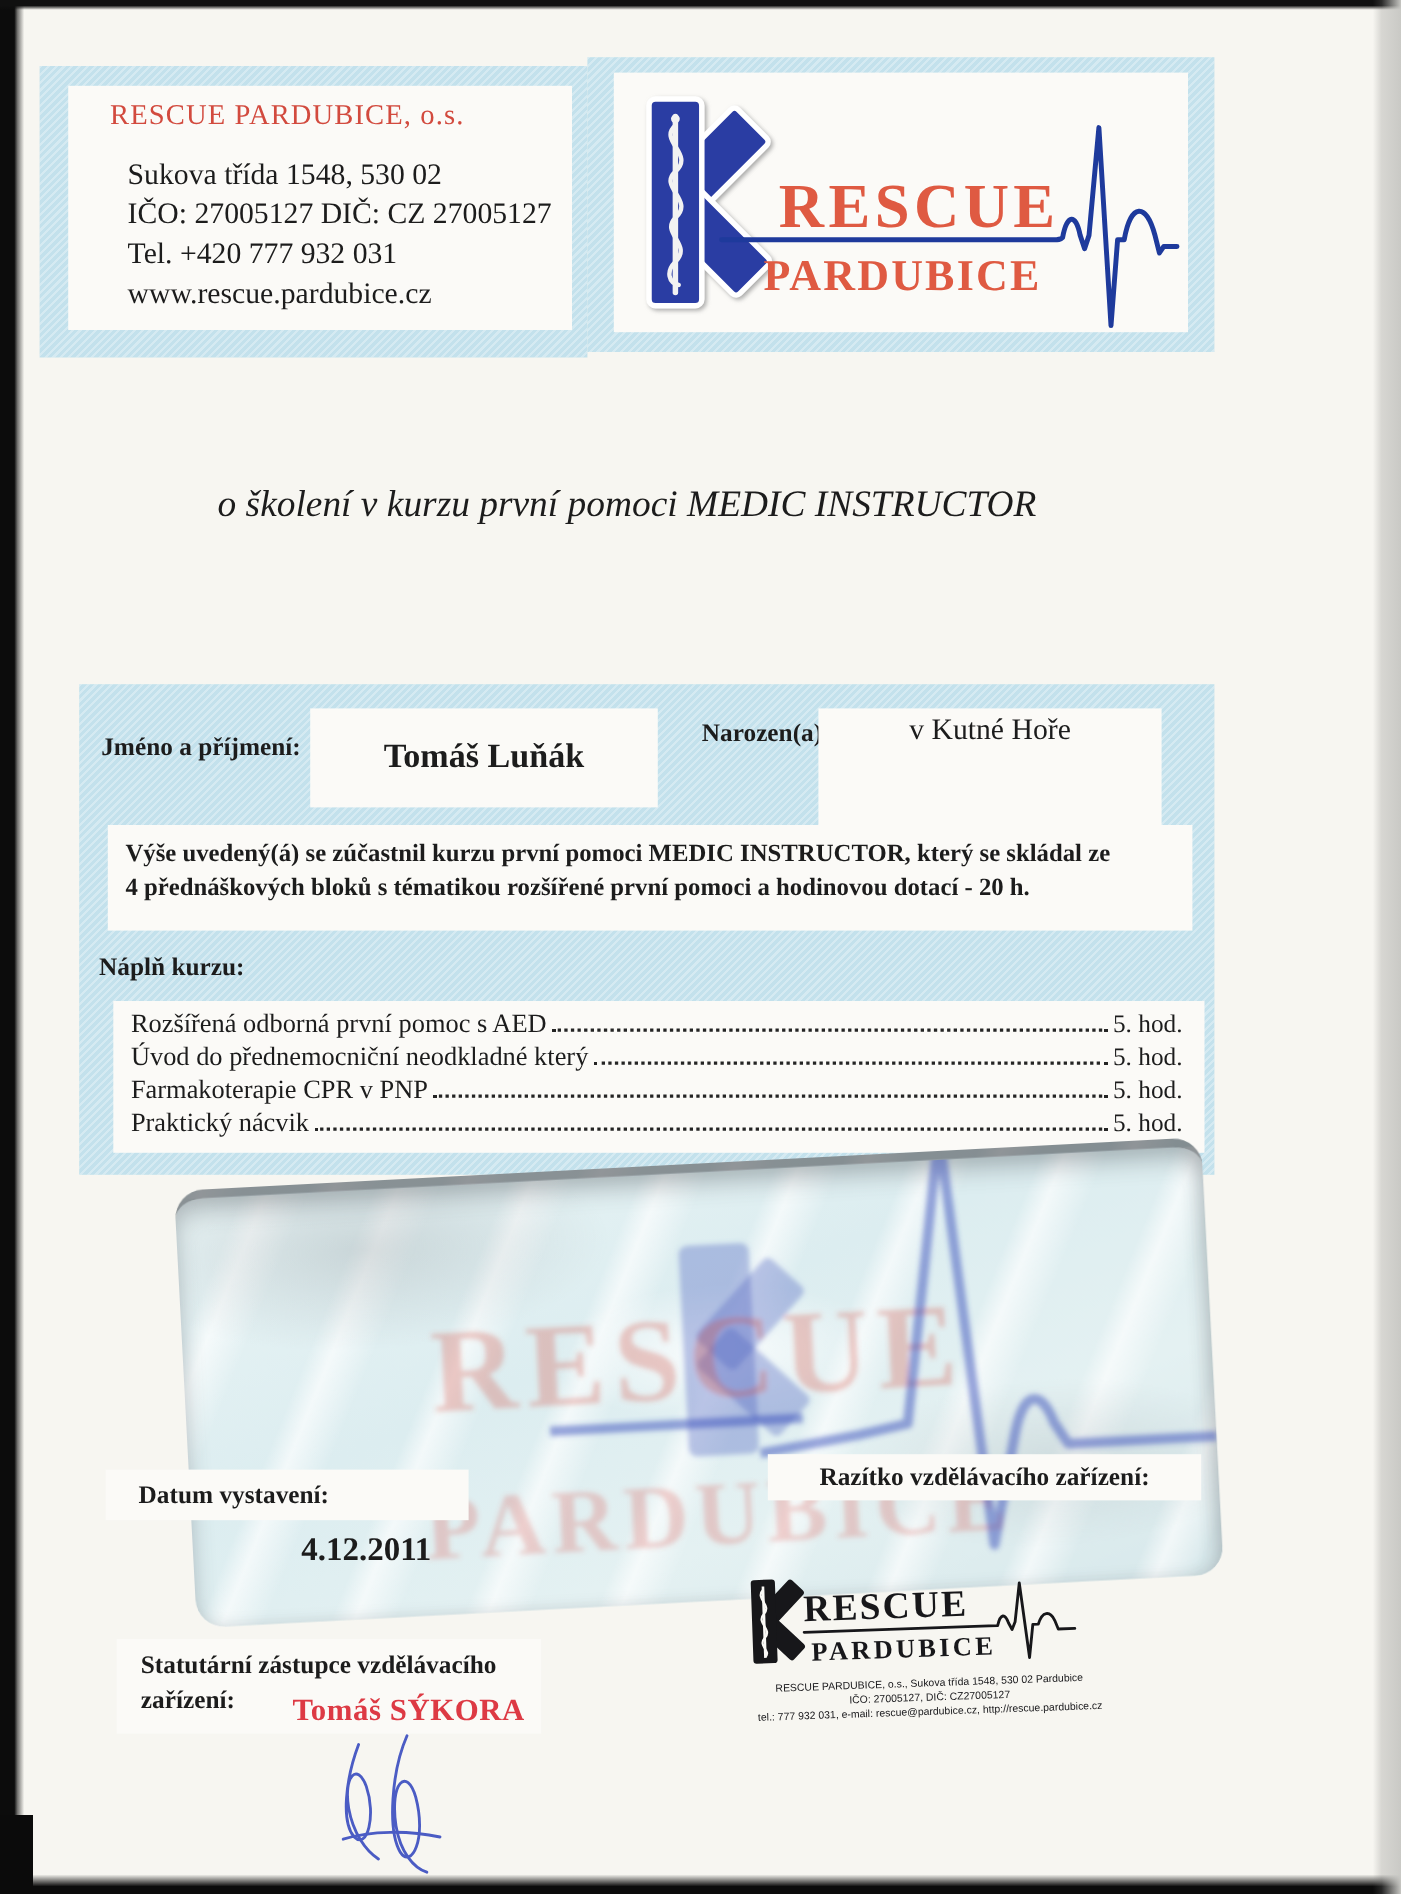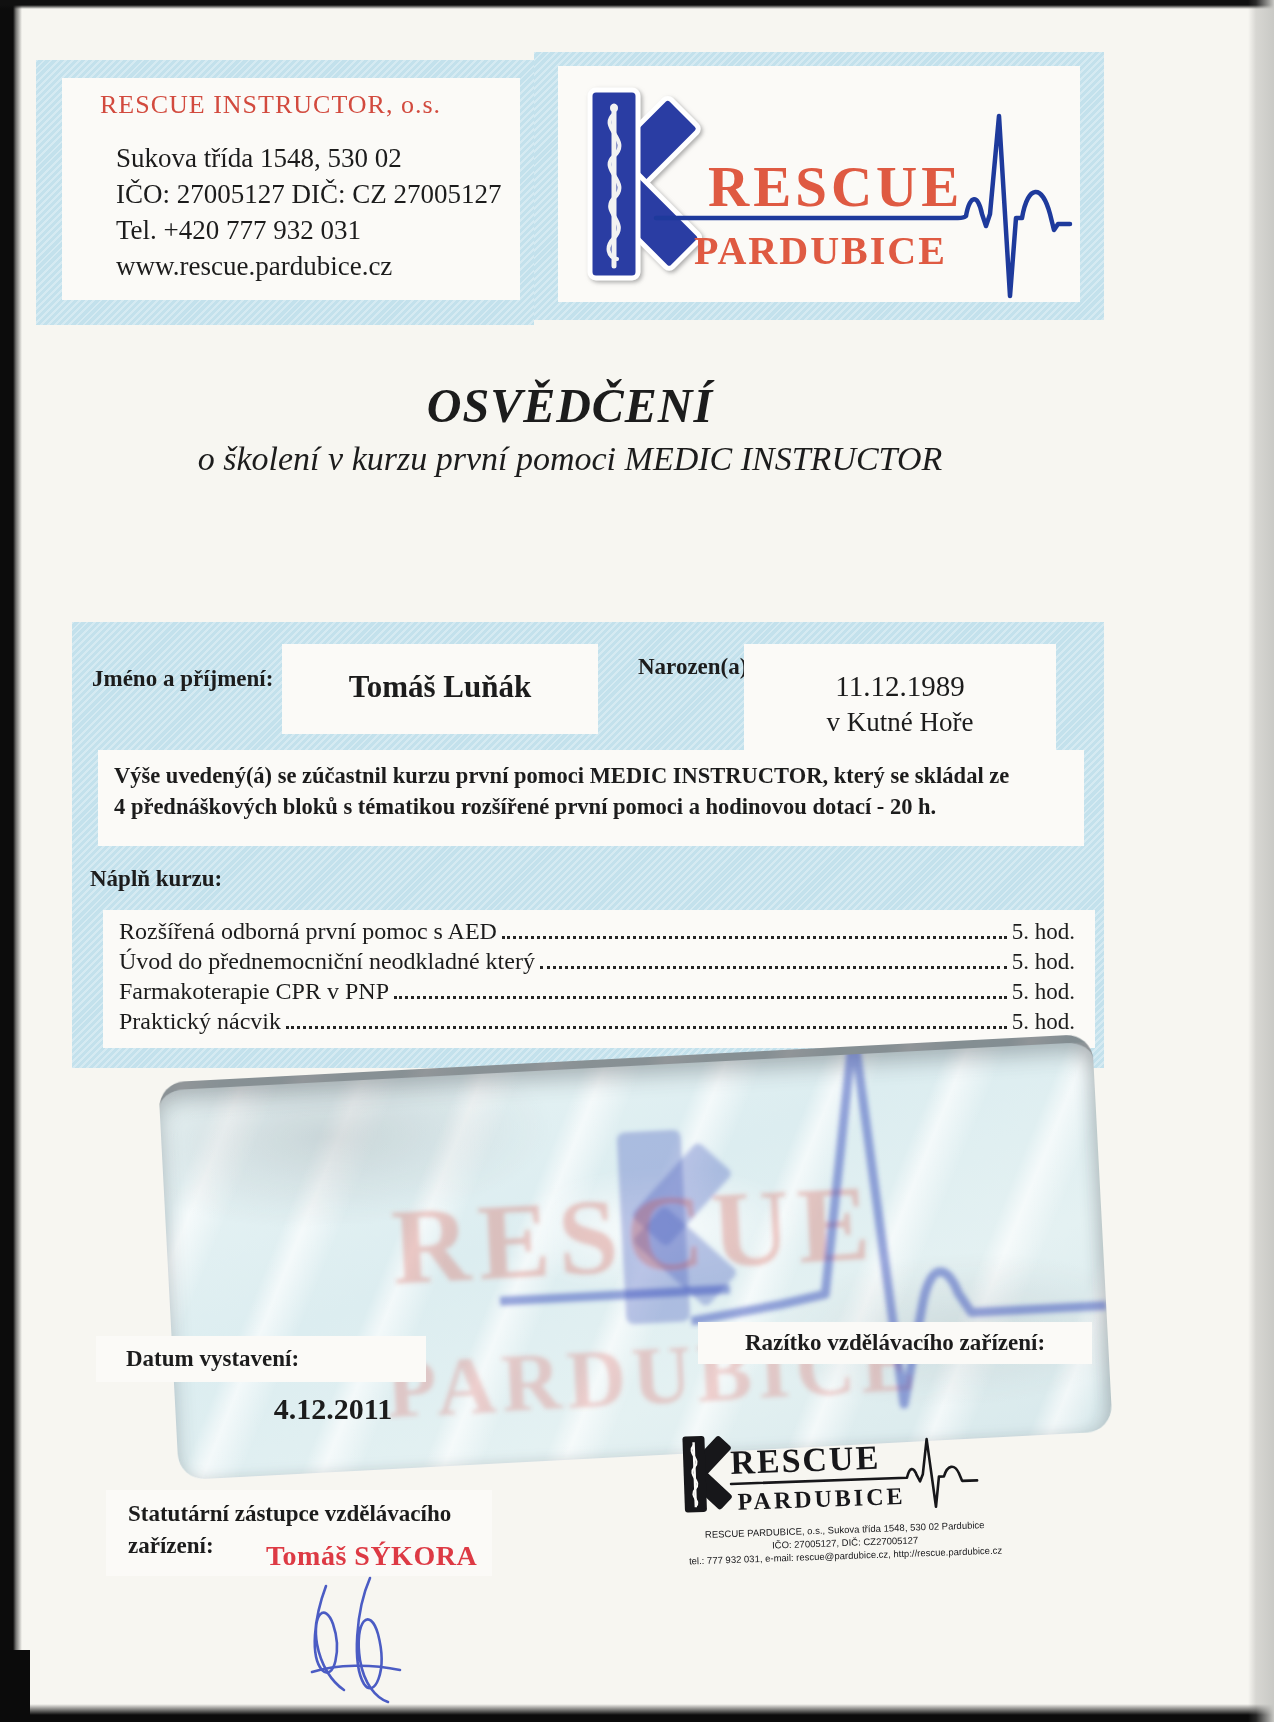--- a/index.html
+++ b/index.html
@@ -99,21 +99,21 @@
 </style>
 </head>
 <body>
 
 <div class="page">
 
   <div class="abs blue hdr-blue-left"></div>
   <div class="abs blue hdr-blue-right"></div>
 
   <div class="abs whitebox hdr-box-left">
-    <div class="abs org-name">RESCUE INSTRUCTOR, o.s.</div>
+    <div class="abs org-name">RESCUE PARDUBICE, o.s.</div>
     <div class="abs address">
       <div>Sukova třída 1548, 530 02</div>
       <div>IČO: 27005127  DIČ: CZ 27005127</div>
       <div>Tel. +420 777 932 031</div>
       <div>www.rescue.pardubice.cz</div>
     </div>
   </div>
 
   <div class="abs whitebox hdr-box-right">
     <svg width="522" height="236" viewBox="0 0 522 236">
@@ -140,31 +140,29 @@
       </g>
 
       <text class="logo-red-text" x="150" y="140" font-size="57" letter-spacing="4">RESCUE</text>
       <text class="logo-red-text" x="136" y="198" font-size="40" letter-spacing="2">PARDUBICE</text>
 
       <path class="ekg-stroke" stroke-width="4.5" d="M98,152 H400 C404,152 406,152 408,150 C412,128 420,128 424,148 L428,160 L432,148
                L441,50 L452,230 L458,152 H464 C470,118 484,118 492,148 L496,164 L500,158 H512"></path>
     </svg>
   </div>
 
-  <div class="abs title">OSVĚDČENÍ</div>
   <div class="abs subtitle">o školení v kurzu první pomoci MEDIC INSTRUCTOR</div>
 
   <div class="abs blue panel">
     <div class="abs lbl name-label">Jméno a příjmení:</div>
     <div class="abs whitebox name-box">
       <div class="name-value">Tomáš Luňák</div>
     </div>
     <div class="abs lbl born-label">Narozen(a):</div>
     <div class="abs whitebox born-box">
-      <div class="born-date">11.12.1989</div>
       <div class="born-place">v Kutné Hoře</div>
     </div>
 
     <div class="abs whitebox para-box">
       <div class="para-line">Výše uvedený(á) se zúčastnil kurzu první pomoci MEDIC INSTRUCTOR, který se skládal ze</div>
       <div class="para-line">4 přednáškových bloků s tématikou rozšířené první pomoci a hodinovou dotací - 20 h.</div>
     </div>
 
     <div class="abs lbl course-label">Náplň kurzu:</div>
     <div class="abs whitebox list-box">

